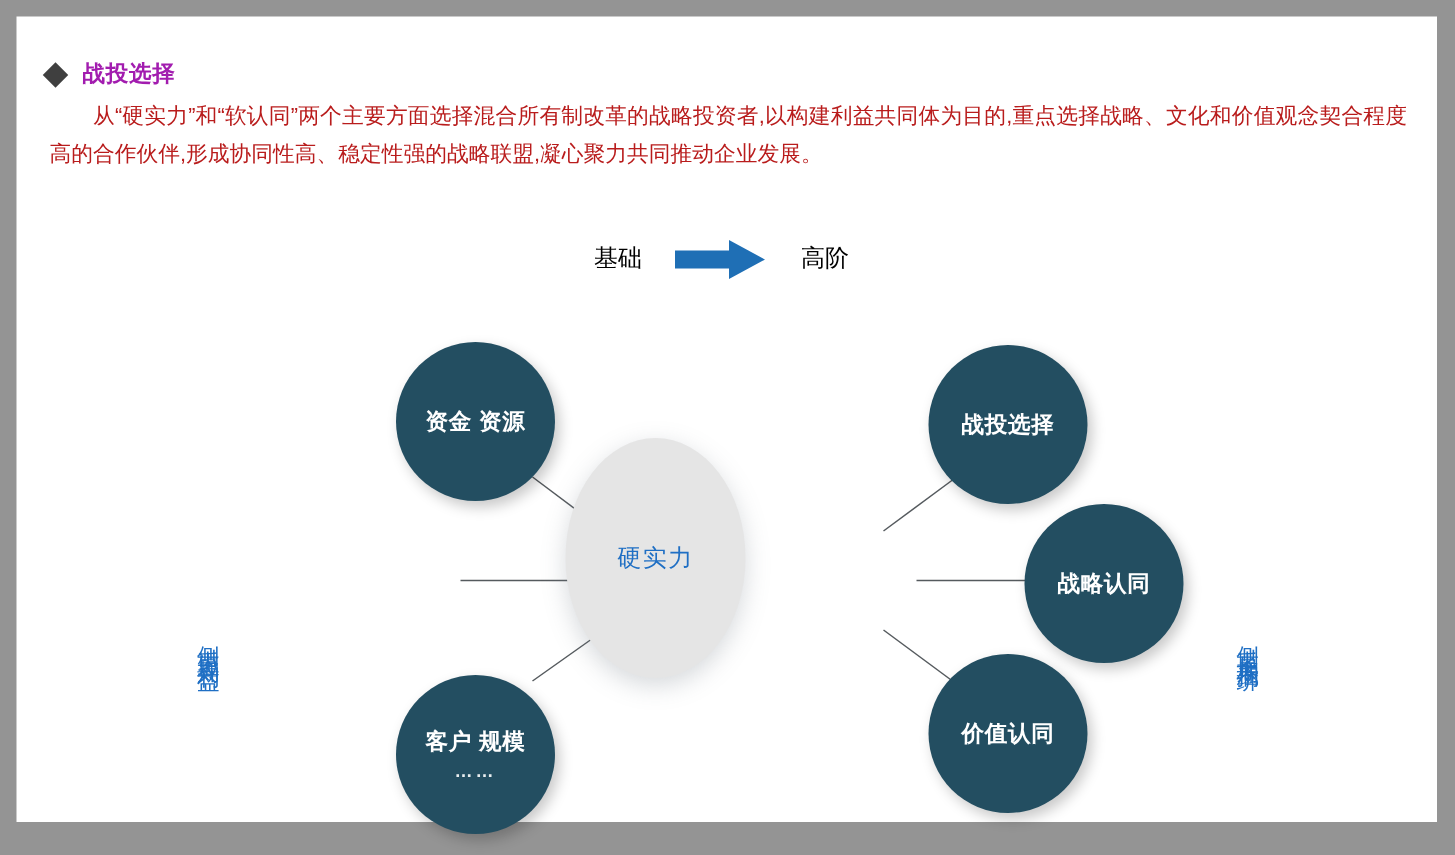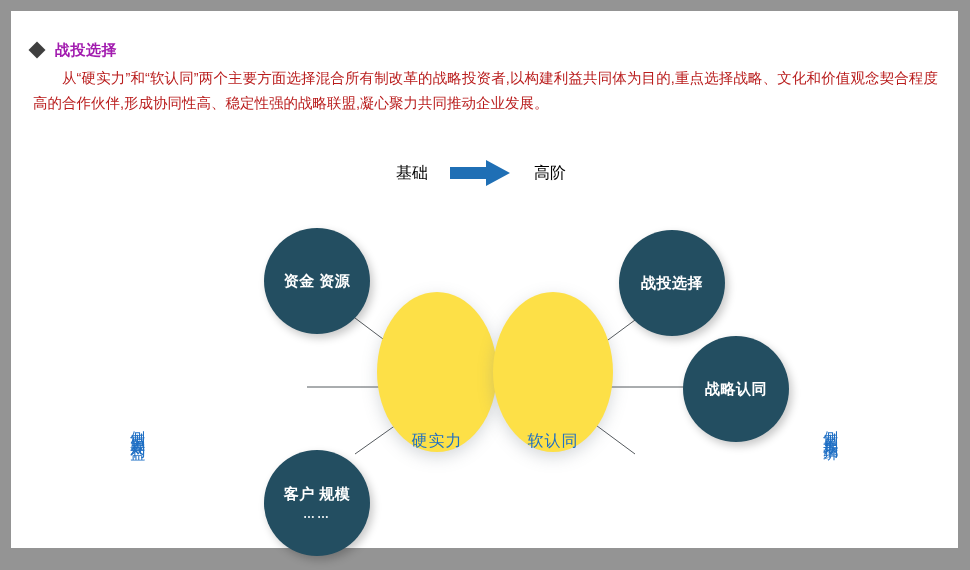--- a/index.html
+++ b/index.html
@@ -117,26 +117,25 @@
     box-shadow: 3px 4px 9px rgba(0,0,0,0.22);
   }
   .node.dark .dots {
     font-size: 12px;
     font-weight: bold;
     letter-spacing: 2px;
     margin-top: 3px;
     color: #e9eef0;
   }
   .node.core {
-    background: #fde047;
+    background: #e5e5e5;
     color: #1f6fc4;
     font-size: 16px;
     letter-spacing: 1px;
     box-shadow: 0 5px 16px rgba(120,130,140,0.30);
-    justify-content: flex-end;
   }
 
   
   #node-capital   { left: 253px; top: 122px; width: 106px; height: 106px; }
   #node-tech      { left: 190px; top: 228px; width: 106px; height: 106px; }
   #node-customer  { left: 253px; top: 344px; width: 106px; height: 106px; }
   #node-strategy  { left: 608px; top: 124px; width: 106px; height: 106px; }
   #node-culture   { left: 672px; top: 230px; width: 106px; height: 106px; }
   #node-value     { left: 608px; top: 330px; width: 106px; height: 106px; }
   #node-hard      { left: 366px; top: 186px; width: 120px; height: 160px; }
@@ -202,25 +201,25 @@
       <span>客户 规模</span>
       <span class="dots">……</span>
     </div>
 
     <div class="node dark" id="node-strategy">
       <span>战投选择</span>
     </div>
     <div class="node dark" id="node-culture">
       <span>战略认同</span>
     </div>
+    <div class="node dark" id="node-value">
+      <span>价值认同</span>
+    </div>
 
     <div class="node core" id="node-hard">
       <span>硬实力</span>
     </div>
-    <div class="node core" id="node-soft">
-      <span>软认同</span>
-    </div>
 
     <div class="side-caption" id="caption-left">侧重短期利益</div>
     <div class="side-caption" id="caption-right">侧重长期捆绑</div>
 
   </div>
 </div>
 
 </body></html>

